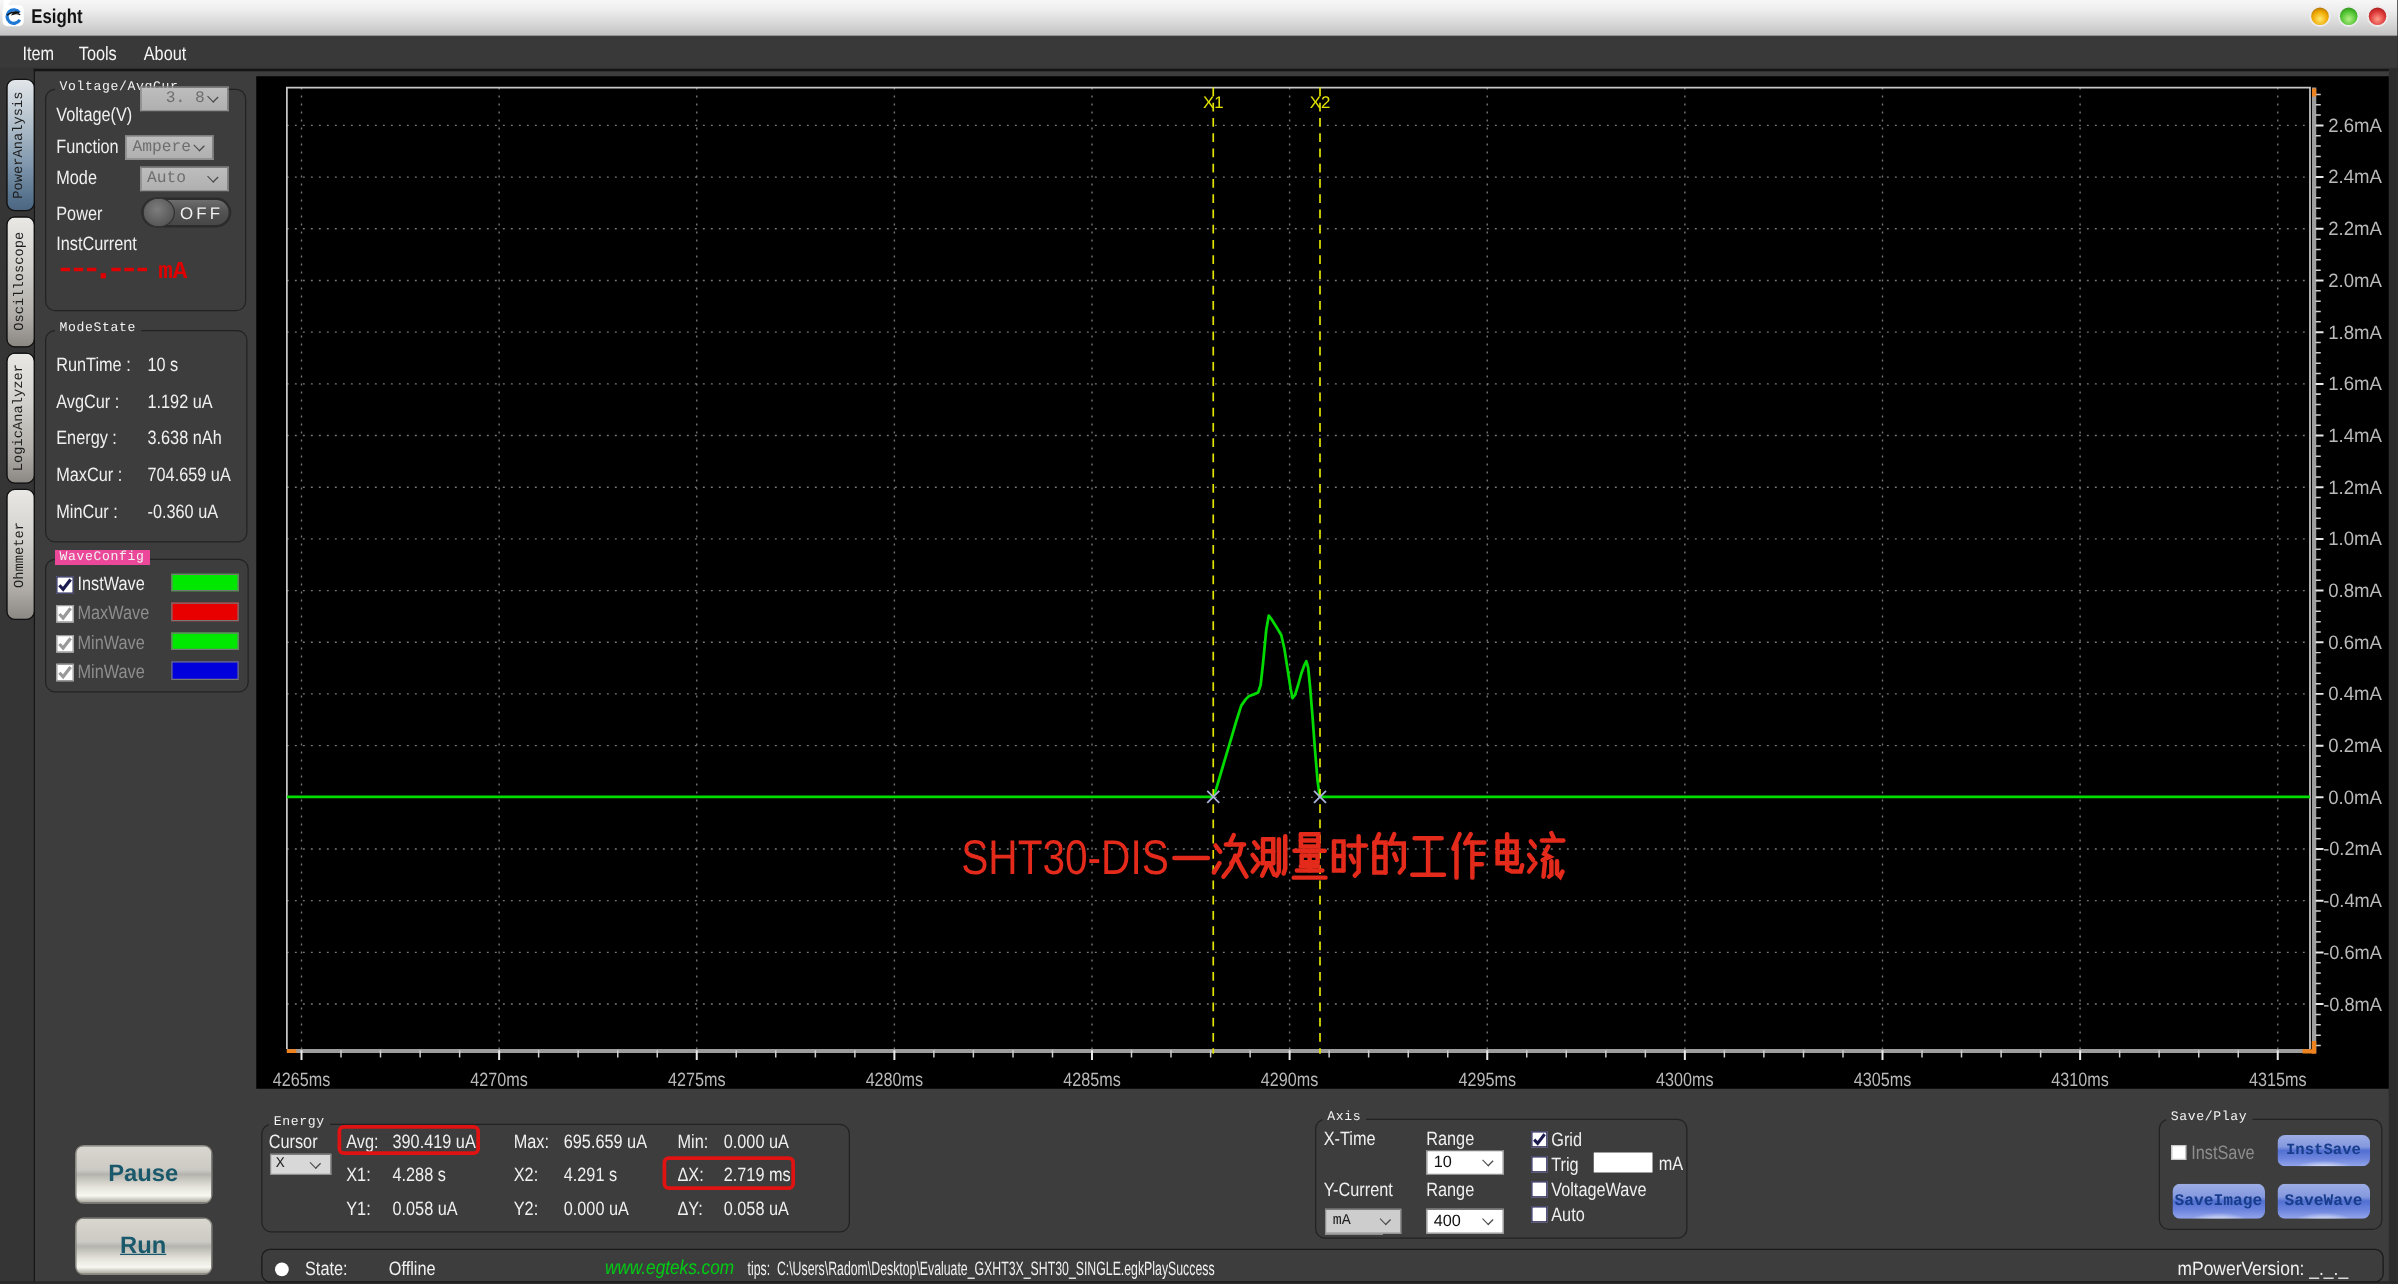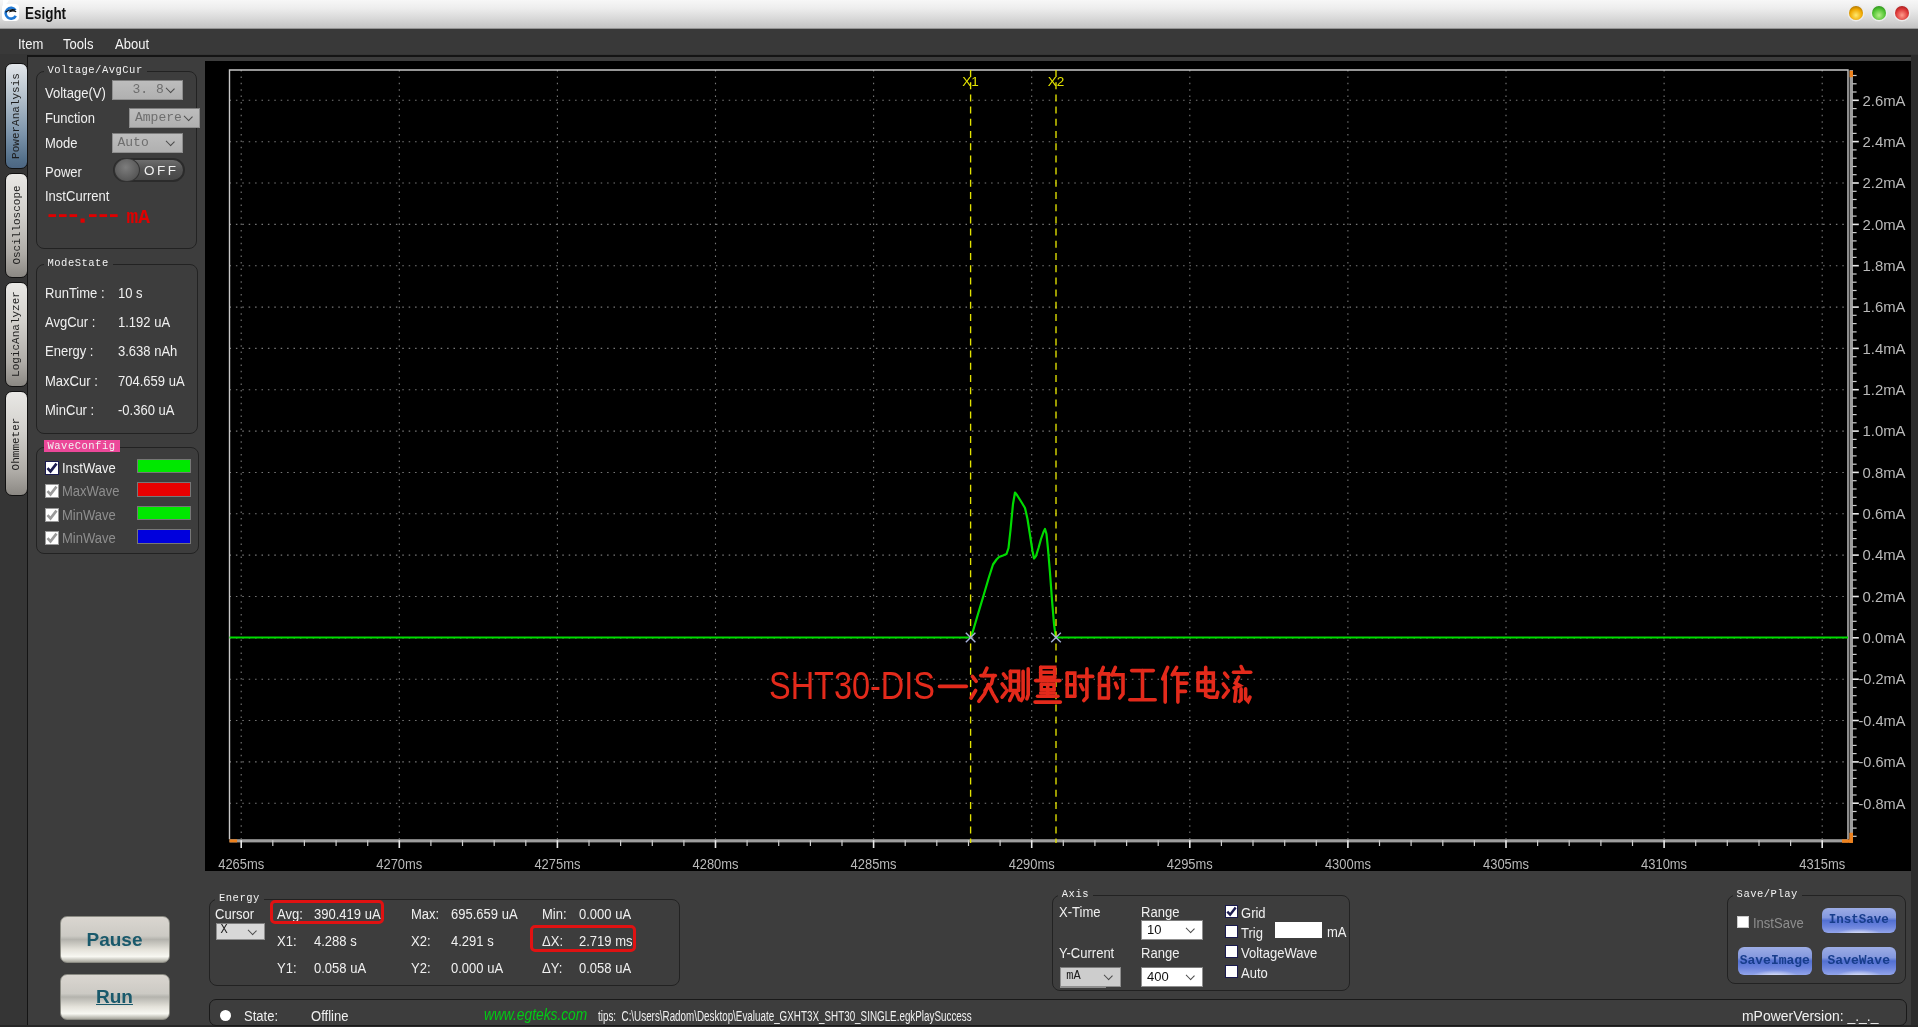--- a/index.html
+++ b/index.html
@@ -41,26 +41,26 @@
 <div style="position:absolute;left:4.5px;top:281.5px;width:23.5px;height:105.5px;display:flex;align-items:center;justify-content:center;">
       <span style="transform:rotate(-90deg);white-space:nowrap;font:11px Liberation Mono, monospace;color:#1d1d1d;">LogicAnalyzer</span>
     </div>
 <div style="position:absolute;left:4.5px;top:391.0px;width:23.5px;height:105.0px;background:linear-gradient(#e9e8e5,#d2d0cc 38%,#aeaba6 78%,#8b8883);border:1.5px solid #111;border-radius:7px;"></div>
 <div style="position:absolute;left:4.5px;top:391.0px;width:23.5px;height:105.0px;display:flex;align-items:center;justify-content:center;">
       <span style="transform:rotate(-90deg);white-space:nowrap;font:11px Liberation Mono, monospace;color:#1d1d1d;">Ohmmeter</span>
     </div>
 <div style="position:absolute;left:35.5px;top:70.8px;width:161px;height:178px;border:1.6px solid #222;border-radius:8px;"></div>
     <span style="position:absolute;left:43.5px;top:63.8px;background:#3d3d3d;padding:0 4px;font:10.5px Liberation Mono, monospace;color:#f2f2f2;letter-spacing:.5px;">Voltage/AvgCur</span>
 <div class="lbl" style="left:44.5px;top:84px;">Voltage(V)</div>
-<div style="position:absolute;left:111.5px;top:80px;width:71px;height:20px;background:linear-gradient(#bdbdbd,#b0b0b0);border:1px solid #8f8f8f;border-top-color:#7d7d7d;box-sizing:border-box;">
+<div style="position:absolute;left:111.5px;top:69px;width:71px;height:20px;background:linear-gradient(#bdbdbd,#b0b0b0);border:1px solid #8f8f8f;border-top-color:#7d7d7d;box-sizing:border-box;">
       <span style="position:absolute;left:20px;top:50%;transform:translateY(-54%);font:13px Liberation Mono, monospace;color:#6e6e6e;white-space:pre;">3. 8</span>
       <span style="position:absolute;right:8px;top:4px;width:6.5px;height:6.5px;border-right:1.6px solid #4a4a4a;border-bottom:1.6px solid #4a4a4a;transform:rotate(45deg) scale(1,.85);"></span>
     </div>
 <div class="lbl" style="left:44.5px;top:109px;">Function</div>
-<div style="position:absolute;left:129px;top:107.5px;width:71px;height:20px;background:linear-gradient(#bdbdbd,#b0b0b0);border:1px solid #8f8f8f;border-top-color:#7d7d7d;box-sizing:border-box;">
+<div style="position:absolute;left:100px;top:107.5px;width:71px;height:20px;background:linear-gradient(#bdbdbd,#b0b0b0);border:1px solid #8f8f8f;border-top-color:#7d7d7d;box-sizing:border-box;">
       <span style="position:absolute;left:5px;top:50%;transform:translateY(-54%);font:13px Liberation Mono, monospace;color:#6e6e6e;white-space:pre;">Ampere</span>
       <span style="position:absolute;right:8px;top:4px;width:6.5px;height:6.5px;border-right:1.6px solid #4a4a4a;border-bottom:1.6px solid #4a4a4a;transform:rotate(45deg) scale(1,.85);"></span>
     </div>
 <div class="lbl" style="left:44.5px;top:134px;">Mode</div>
 <div style="position:absolute;left:111.5px;top:132.5px;width:71px;height:20px;background:linear-gradient(#bdbdbd,#b0b0b0);border:1px solid #8f8f8f;border-top-color:#7d7d7d;box-sizing:border-box;">
       <span style="position:absolute;left:5px;top:50%;transform:translateY(-54%);font:13px Liberation Mono, monospace;color:#6e6e6e;white-space:pre;">Auto</span>
       <span style="position:absolute;right:8px;top:4px;width:6.5px;height:6.5px;border-right:1.6px solid #4a4a4a;border-bottom:1.6px solid #4a4a4a;transform:rotate(45deg) scale(1,.85);"></span>
     </div>
 <div class="lbl" style="left:44.5px;top:162.5px;">Power</div>
 <div style="position:absolute;left:112.5px;top:158px;width:72px;height:24px;border-radius:12px;background:linear-gradient(#6e6e6e,#535353 45%,#474747);border:2.5px solid #2b2b2b;"></div>

